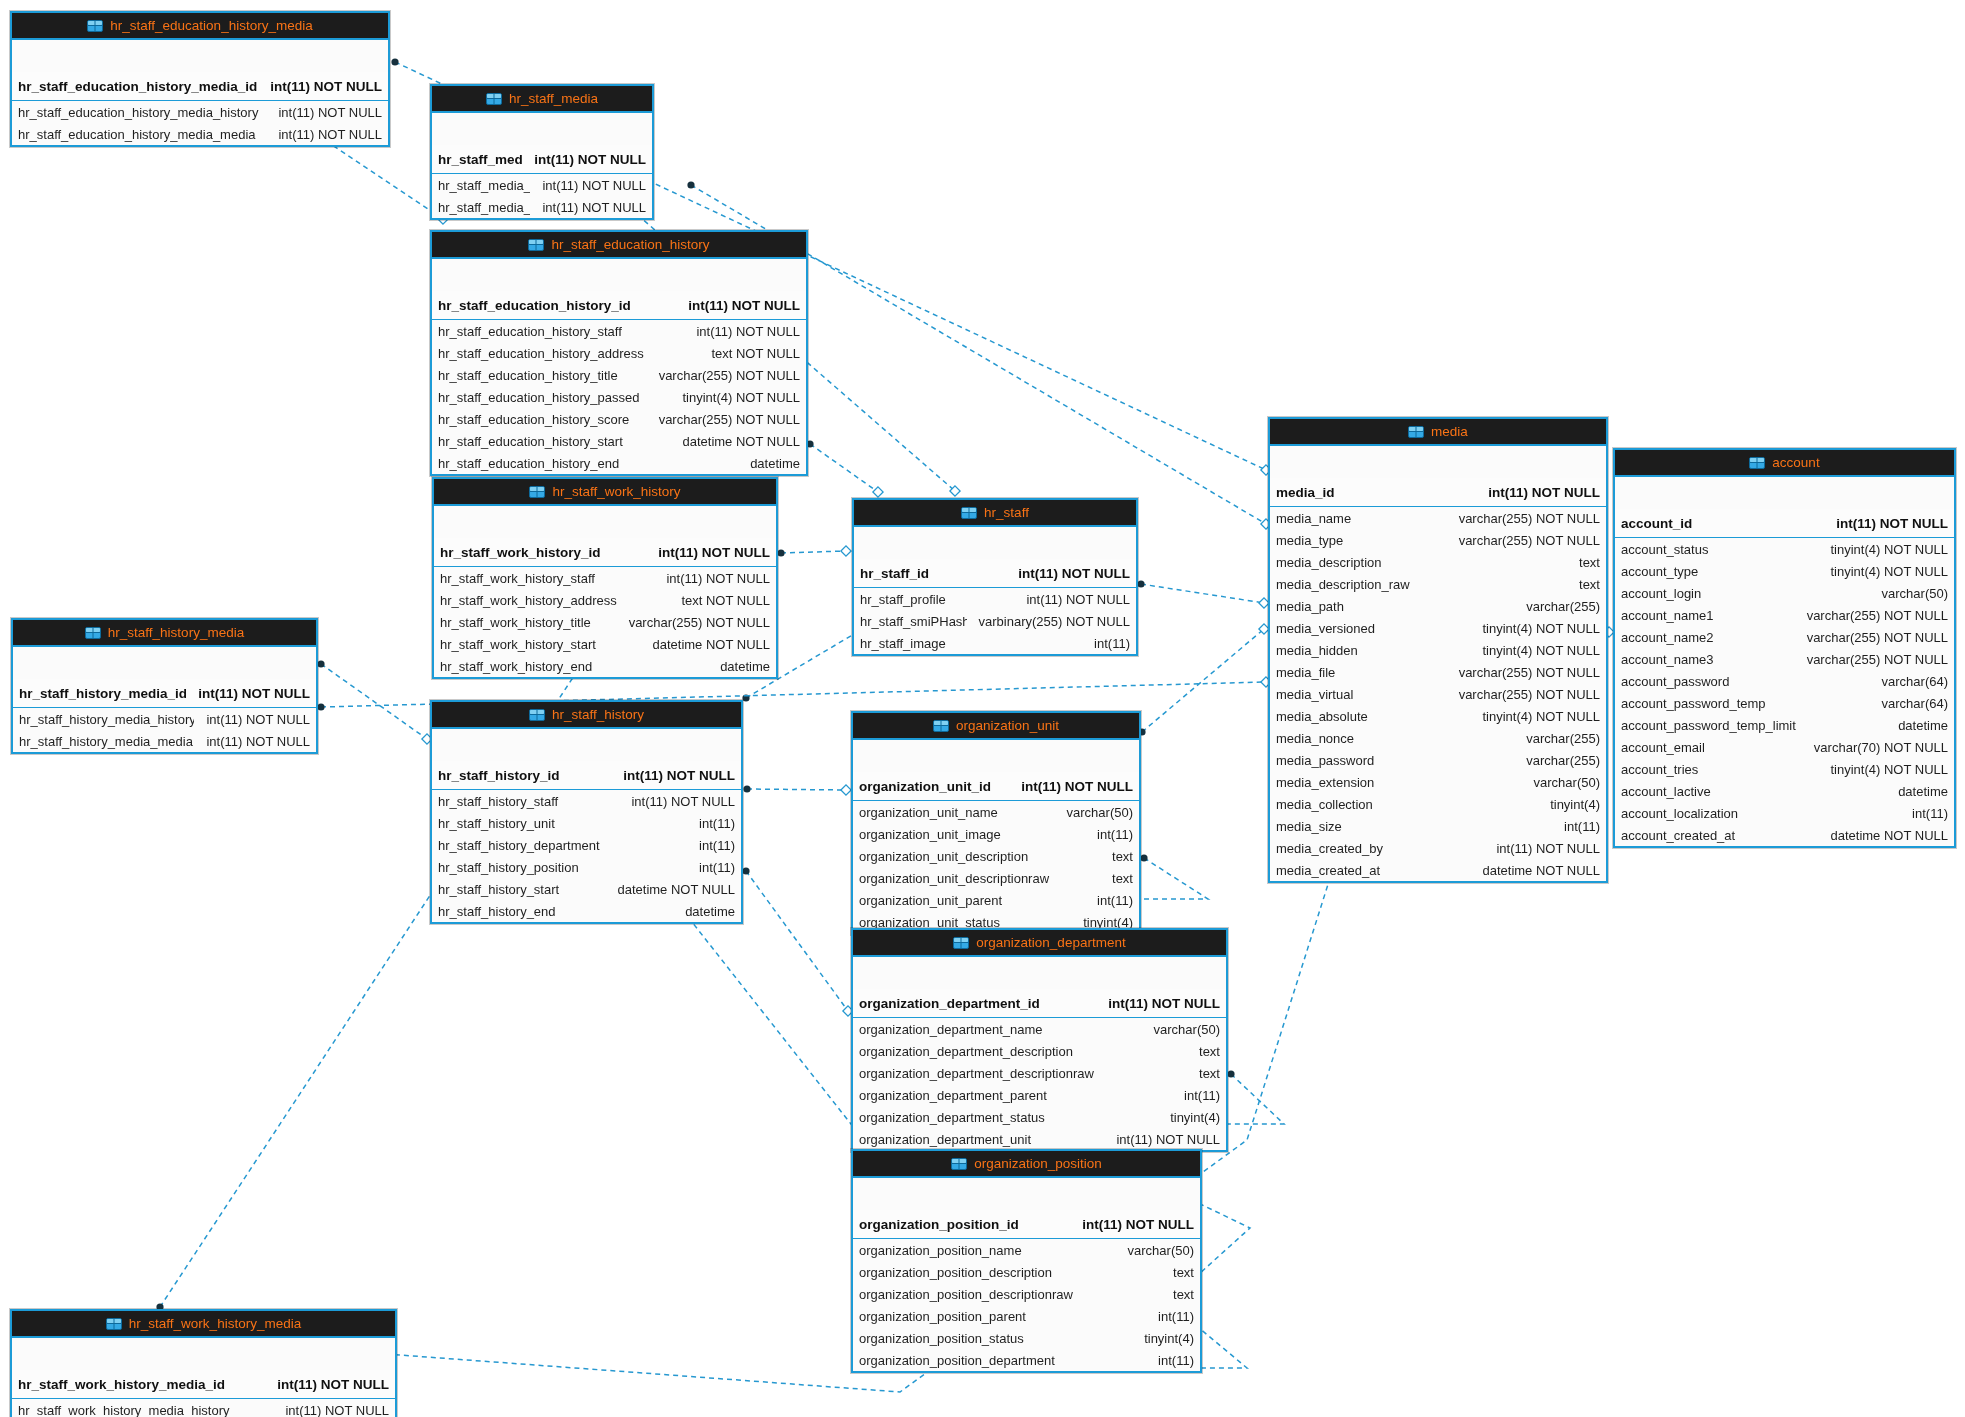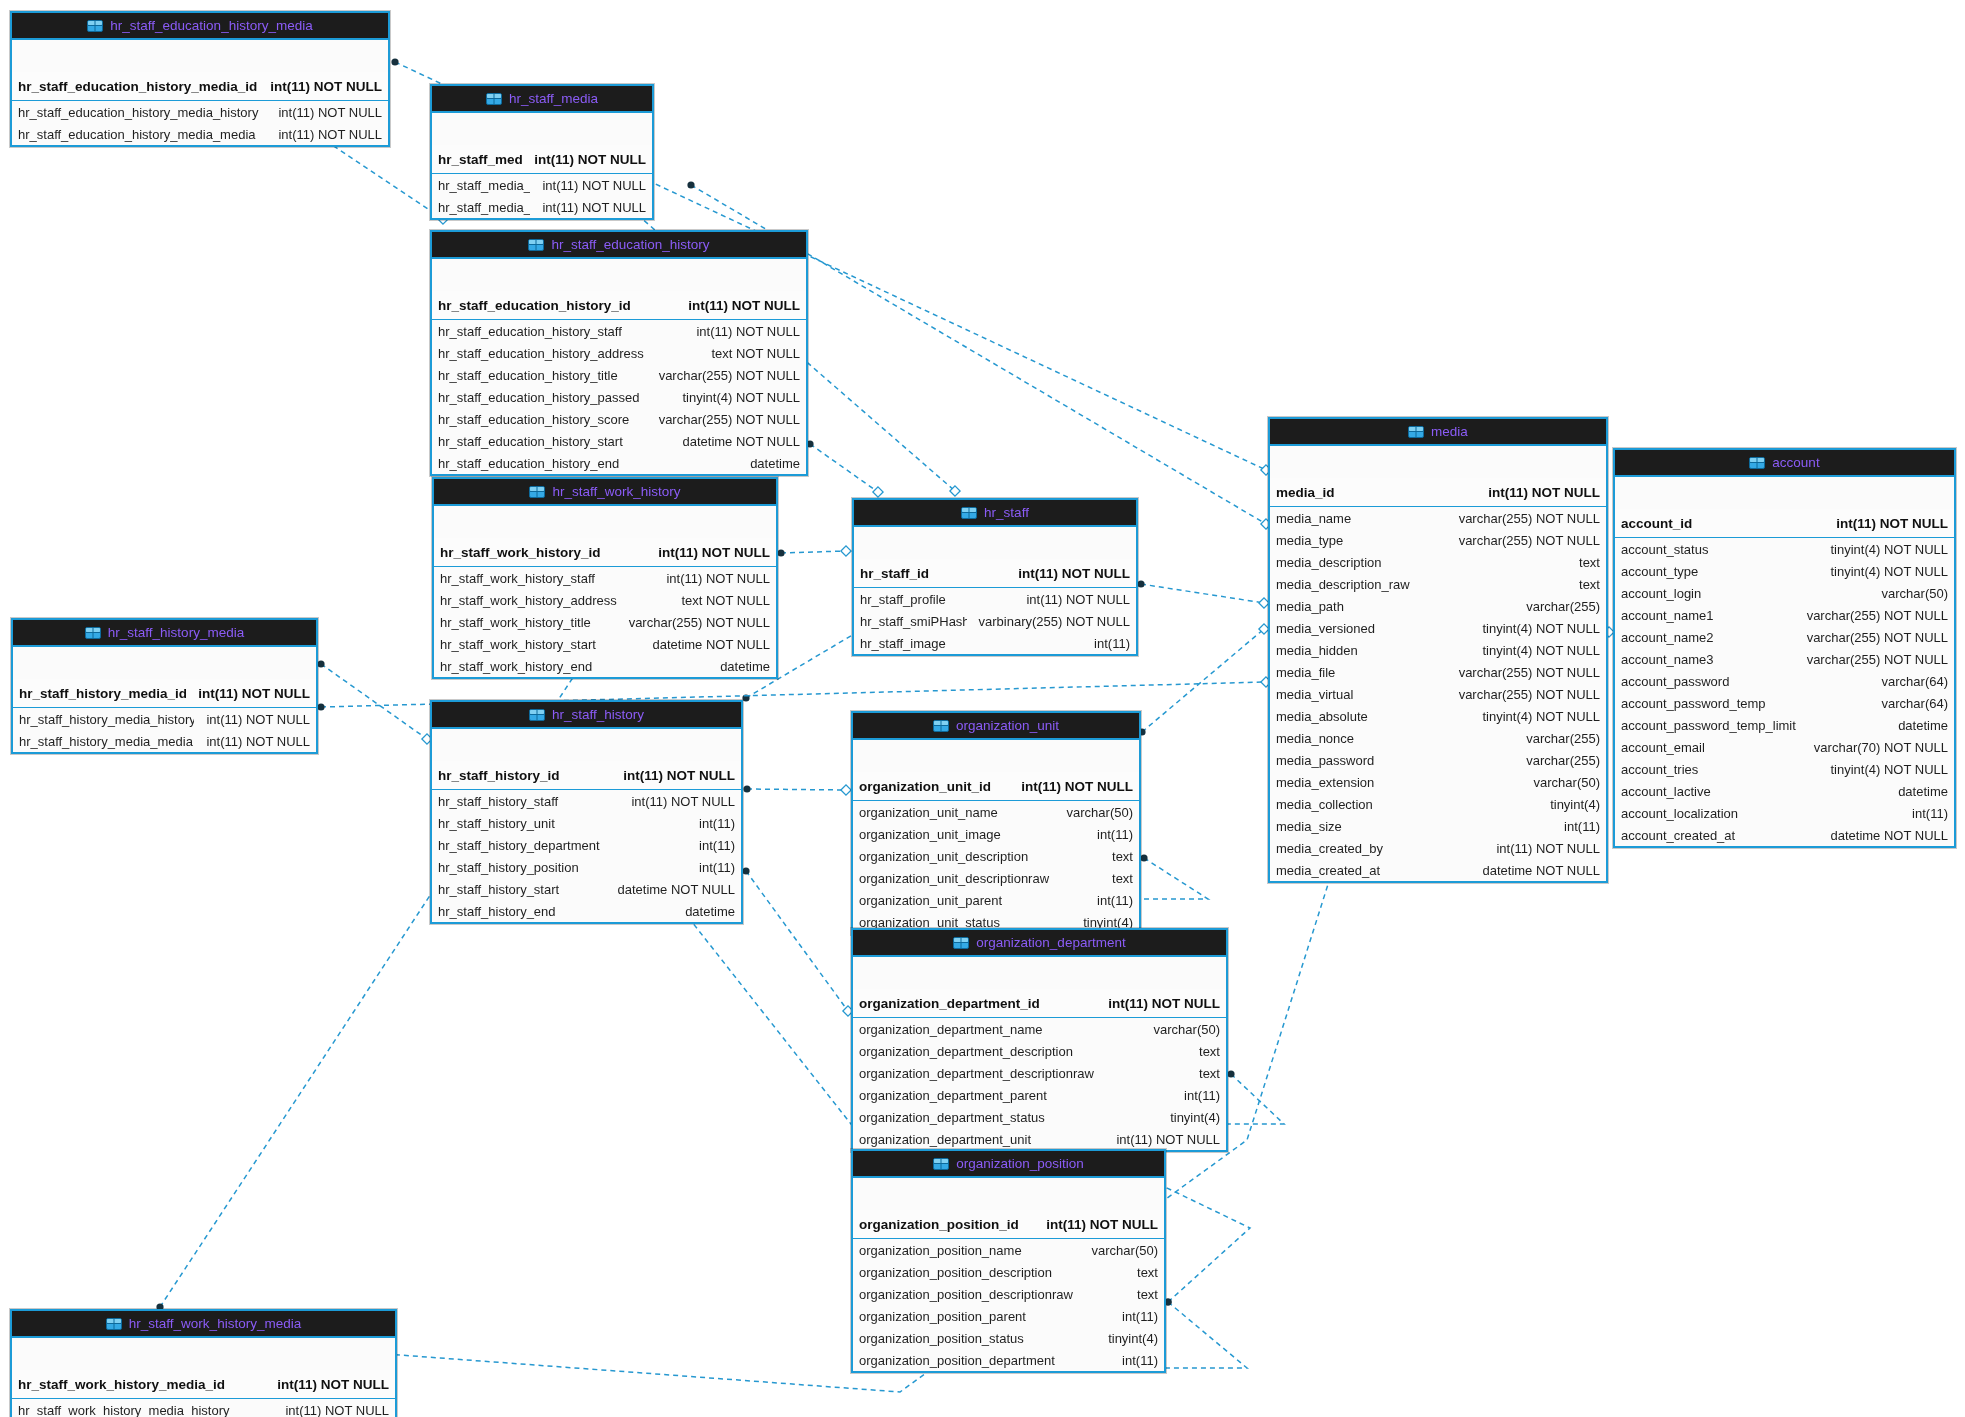--- a/index.html
+++ b/index.html
@@ -16,21 +16,21 @@
     z-index:2;
     box-sizing:border-box;
     border:2px solid #1c9bd7;
     background:#fbfbfb;
     box-shadow:0 0 0 1px rgba(40,40,40,.25);
   }
   .table-header{
     box-sizing:border-box;
     height:27px;
     background:#1c1c1c;
-    color:#8b5cf6;
+    color:#f97316;
     display:flex;align-items:center;justify-content:center;
     gap:7px;
     font-size:13.5px;
     border-bottom:2px solid #1c9bd7;
     white-space:nowrap;
   }
   .table-icon{display:inline-flex;align-items:center;}
   .trow{
     box-sizing:border-box;
     display:flex;align-items:center;
@@ -428,21 +428,21 @@
         </div>
         <div class="trow">
           <span class="col-name">organization_department_status</span>
           <span class="col-type">tinyint(4)</span>
         </div>
         <div class="trow">
           <span class="col-name">organization_department_unit</span>
           <span class="col-type">int(11) NOT NULL</span>
         </div>
       </div>
-      <div class="table-figure" style="left: 851px; top: 1149px; width: 315px;">
+      <div class="table-figure" style="left: 851px; top: 1149px; width: 351px;">
         <div class="table-header">
           <span class="table-icon">
             <svg width="16" height="12" viewBox="0 0 16 12">
               <rect x="0.5" y="0.5" width="15" height="11" rx="1.5" fill="#34a9e5" stroke="#0d6a9c"></rect>
               <rect x="1" y="1" width="14" height="4" rx="1" fill="#7fd0f2"></rect>
               <line x1="8" y1="1" x2="8" y2="11" stroke="#0d6a9c" stroke-width="1"></line>
               <line x1="1" y1="5.5" x2="15" y2="5.5" stroke="#0d6a9c" stroke-width="1"></line>
             </svg>
           </span>
           <span>organization_position</span>

